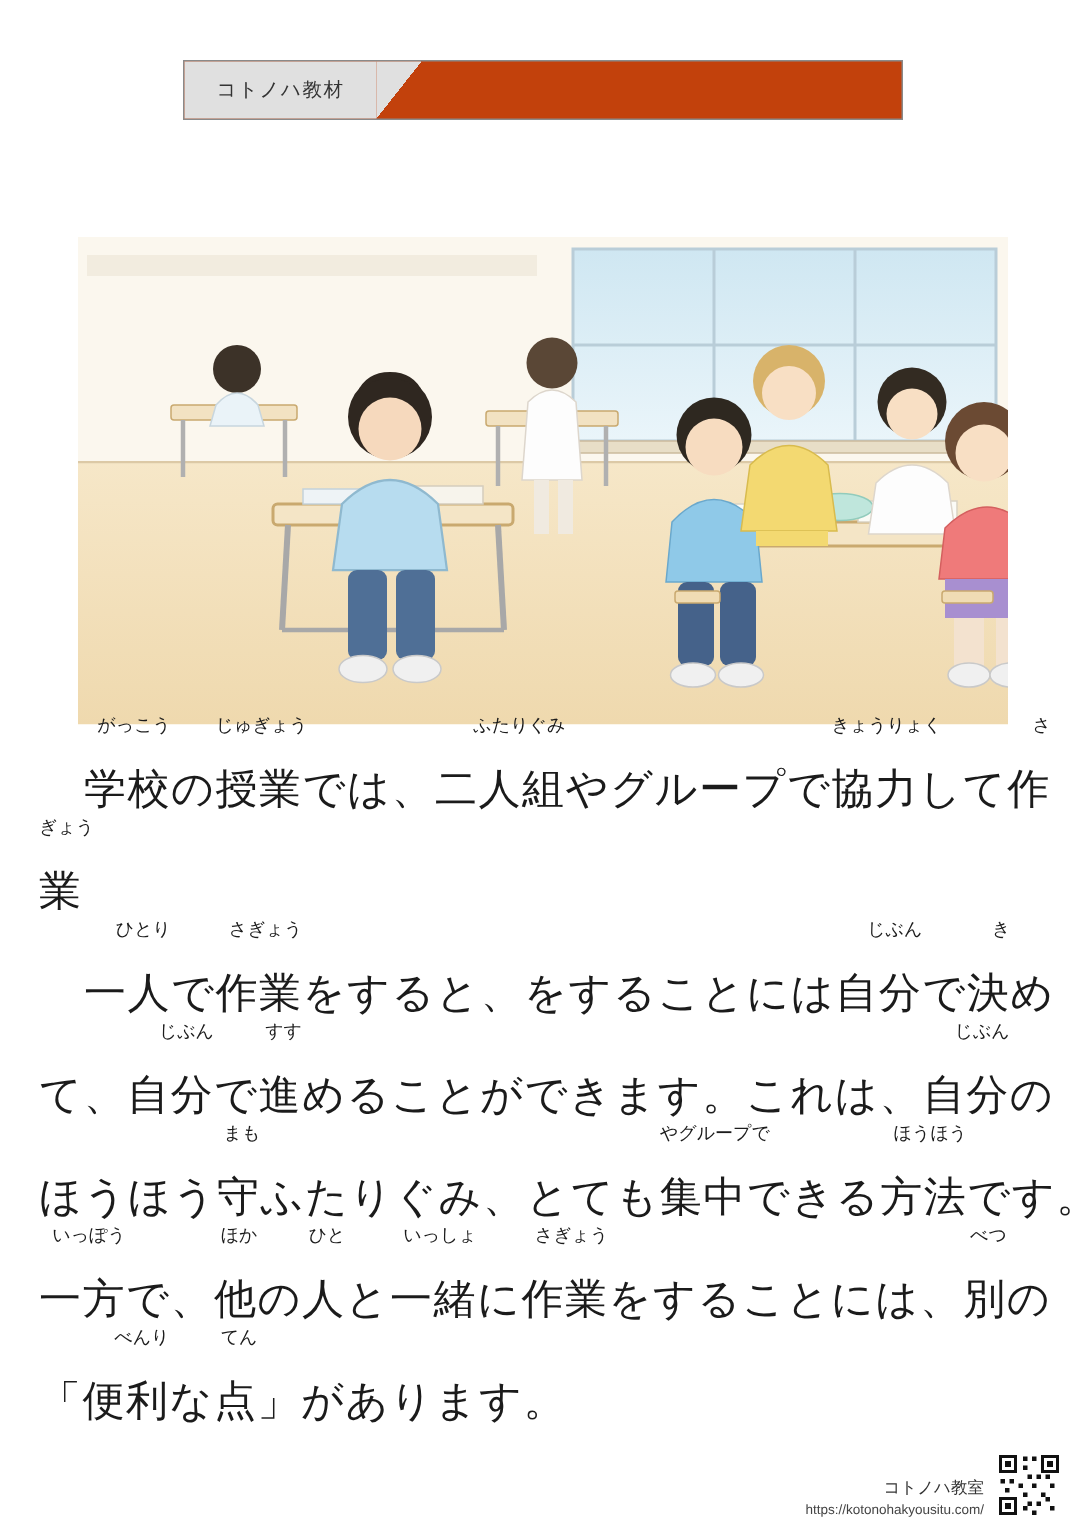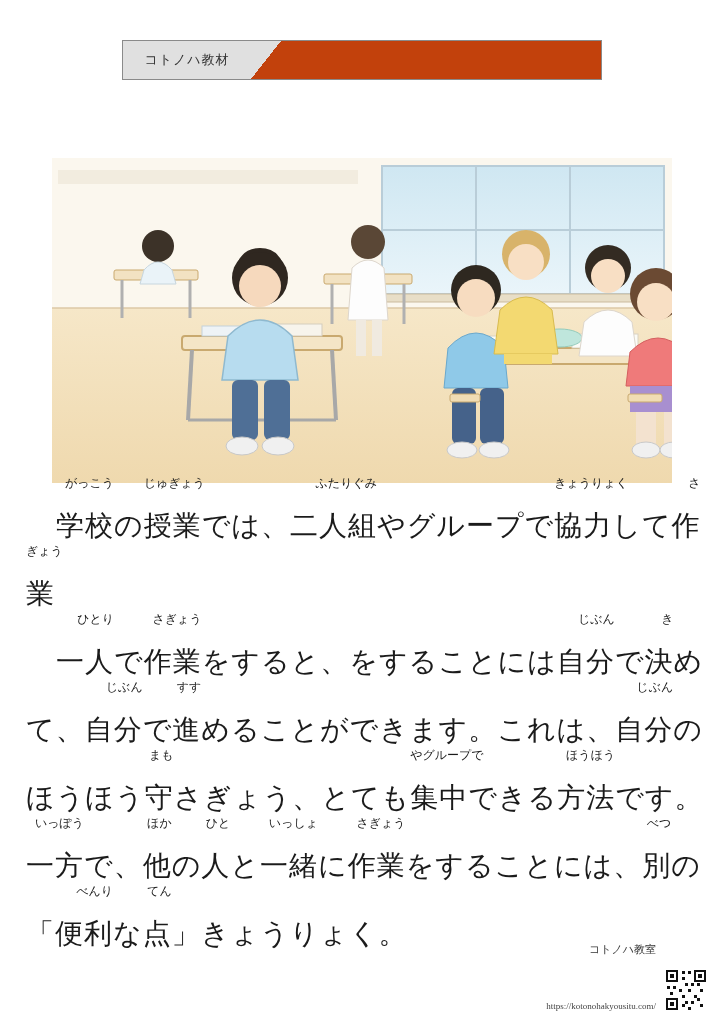--- a/index.html
+++ b/index.html
@@ -113,30 +113,28 @@
     position: absolute;
     right: 16px;
     bottom: 12px;
     display: flex;
     align-items: flex-end;
     gap: 8px;
   }
   .footer-text {
     text-align: right;
     line-height: 1.35;
-    font-family: Liberation Serif, serif;
   }
   .footer-name {
     font-size: 11px;
     color: #333333;
   }
   .footer-url {
     font-size: 9px;
     color: #444444;
-    margin-top: 43px;
   }
   .qr {
     width: 44px;
     height: 44px;
     background: #ffffff;
   }
 </style>
 </head>
 <body>
 
@@ -266,23 +264,23 @@
       <rect x="576" y="236" width="34" height="8" rx="2"></rect>
     </g>
   </svg>
 </div>
 
 <div class="body-text">
   <div class="line indent"><span class="ruby-wrap"><span>学校</span><span class="rt">がっこう</span></span><span>の</span><span class="ruby-wrap"><span>授業</span><span class="rt">じゅぎょう</span></span><span>では、</span><span class="ruby-wrap"><span>二人組</span><span class="rt">ふたりぐみ</span></span><span>やグループで</span><span class="ruby-wrap"><span>協力</span><span class="rt">きょうりょく</span></span><span>して</span><span class="ruby-wrap"><span>作</span><span class="rt">さ</span></span></div>
   <div class="line"><span class="ruby-wrap"><span>業</span><span class="rt">ぎょう</span></span></div>
   <div class="line indent"><span class="ruby-wrap"><span>一人</span><span class="rt">ひとり</span></span><span>で</span><span class="ruby-wrap"><span>作業</span><span class="rt">さぎょう</span></span><span>をすると、をすることには</span><span class="ruby-wrap"><span>自分</span><span class="rt">じぶん</span></span><span>で</span><span class="ruby-wrap"><span>決</span><span class="rt">き</span></span><span>め</span></div>
   <div class="line"><span>て、</span><span class="ruby-wrap"><span>自分</span><span class="rt">じぶん</span></span><span>で</span><span class="ruby-wrap"><span>進</span><span class="rt">すす</span></span><span>めることができます。これは、</span><span class="ruby-wrap"><span>自分</span><span class="rt">じぶん</span></span><span>の</span></div>
-  <div class="line"><span>ほうほう</span><span class="ruby-wrap"><span>守</span><span class="rt">まも</span></span><span>さぎょう、とても</span><span class="ruby-wrap"><span>集中</span><span class="rt">やグループで</span></span><span>できる</span><span class="ruby-wrap"><span>方法</span><span class="rt">ほうほう</span></span><span>です。</span></div>
+  <div class="line"><span>ほうほう</span><span class="ruby-wrap"><span>守</span><span class="rt">まも</span></span><span>ふたりぐみ、とても</span><span class="ruby-wrap"><span>集中</span><span class="rt">やグループで</span></span><span>できる</span><span class="ruby-wrap"><span>方法</span><span class="rt">ほうほう</span></span><span>です。</span></div>
   <div class="line"><span class="ruby-wrap"><span>一方</span><span class="rt">いっぽう</span></span><span>で、</span><span class="ruby-wrap"><span>他</span><span class="rt">ほか</span></span><span>の</span><span class="ruby-wrap"><span>人</span><span class="rt">ひと</span></span><span>と</span><span class="ruby-wrap"><span>一緒</span><span class="rt">いっしょ</span></span><span>に</span><span class="ruby-wrap"><span>作業</span><span class="rt">さぎょう</span></span><span>をすることには、</span><span class="ruby-wrap"><span>別</span><span class="rt">べつ</span></span><span>の</span></div>
-  <div class="line"><span>「</span><span class="ruby-wrap"><span>便利</span><span class="rt">べんり</span></span><span>な</span><span class="ruby-wrap"><span>点</span><span class="rt">てん</span></span><span>」きょうりょく。</span></div>
+  <div class="line"><span>「</span><span class="ruby-wrap"><span>便利</span><span class="rt">べんり</span></span><span>な</span><span class="ruby-wrap"><span>点</span><span class="rt">てん</span></span><span>」があります。</span></div>
 </div>
 
 <div class="footer">
   <div class="footer-text">
     <div class="footer-name">コトノハ教室</div>
     <div class="footer-url">https://kotonohakyousitu.com/</div>
   </div>
   <div class="qr">
     <svg width="44" height="44" viewBox="0 0 44 44">
       <rect x="0" y="0" width="44" height="44" fill="#ffffff"></rect>

